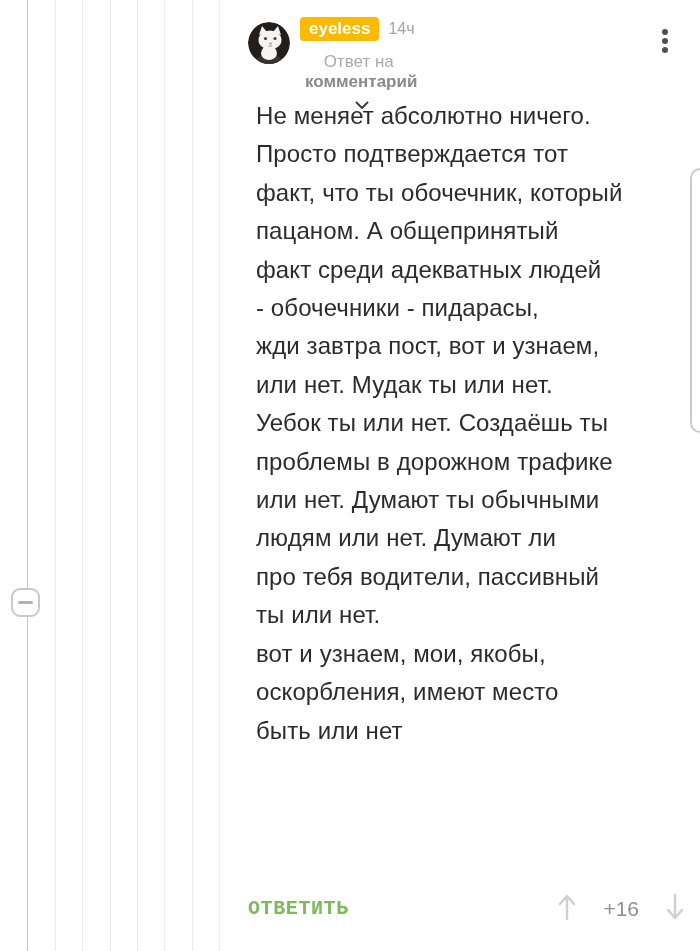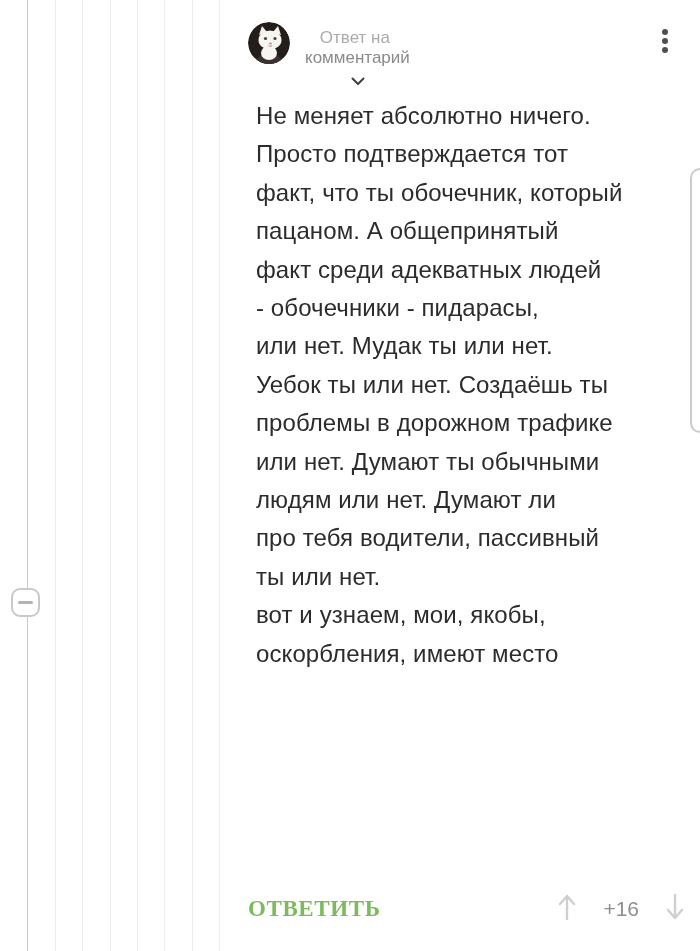--- a/index.html
+++ b/index.html
@@ -45,43 +45,43 @@
   .row1{display:flex;align-items:center;height:24px;}
   .username-badge{
     background:var(--username-badge,#f9ba00);color:#ffffff;
     font-size:17px;font-weight:bold;line-height:1;
     padding:3px 9px 4px;border-radius:4px;cursor:pointer;border:none;
     font-family:"Liberation Sans", sans-serif;
   }
   .timestamp{color:#a3a3a3;font-size:16px;margin-left:9px;}
   .row2{margin-top:11px;font-size:17px;display:flex;align-items:center;cursor:pointer;width:max-content;flex-direction:column;}
   .reply-prefix{color:#ababab;}
-  .reply-target{color:#8a8a8a;font-weight:normal;margin-left:5px;}
+  .reply-target{color:#8a8a8a;font-weight:bold;margin-left:5px;}
   .row2 .chev{margin-left:7px;margin-top:3px;}
   .kebab{
     position:absolute;right:13px;top:8px;background:transparent;border:none;cursor:pointer;
     display:flex;flex-direction:column;align-items:center;gap:3px;padding:4px;
   }
   .kebab i{display:block;width:6px;height:6px;border-radius:50%;background:#4f4f4f;}
   
   .body-text{
     position:absolute;left:0;top:80px;width:437px;
     font-size:24px;line-height:38.4px;color:var(--text,#2c2c2c);
     letter-spacing:0.1px;
   }
   .body-text .tline{white-space:nowrap;margin-left:8px;}
   
   .footer{
     position:absolute;left:0;top:876px;width:437px;
     display:flex;align-items:center;justify-content:space-between;
   }
   .reply-btn{
     background:transparent;border:none;padding:0;cursor:pointer;
-    color:var(--reply-green,#7cba5d);font-size:23px;font-weight:bold;letter-spacing:0.6px;
-    font-family:Liberation Serif, serif;
+    color:var(--reply-green,#7cba5d);font-size:20px;font-weight:bold;letter-spacing:0.6px;
+    font-family:Liberation Mono, monospace;
   }
   .rating{display:flex;align-items:center;}
   .vote-btn{background:transparent;border:none;padding:0;cursor:pointer;display:flex;}
   .rating-value{color:#8f8f8f;font-size:21px;margin:0 26px;}
 </style>
 </head>
 <body>
 
 <div class="thread-lines">
   <div class="thread-line"></div>
@@ -113,20 +113,24 @@
         <ellipse cx="21" cy="31" rx="8" ry="7" fill="#f7f5f2"></ellipse>
         <circle cx="17.5" cy="16.5" r="1.6" fill="#4a4440"></circle>
         <circle cx="27" cy="16.5" r="1.6" fill="#4a4440"></circle>
         <path d="M21.5 21 q1 1.5 2 0" stroke="#b98b83" stroke-width="1.4" fill="none"></path>
         <path d="M20.5 23.5 q1.8 1.6 3.6 0" stroke="#c9a29b" stroke-width="1.2" fill="none"></path>
       </svg>
     </span>
   </button>
 
   <div class="header-text">
+    <div class="row1">
+      <button class="username-badge">eyeless</button>
+      <span class="timestamp">14ч</span>
+    </div>
     <div class="row2">
       <span class="reply-prefix">Ответ на</span>
       <span class="reply-target">комментарий</span>
       <span class="chev">
         <svg width="14" height="9" viewBox="0 0 14 9">
             <path d="M1.5 1.5 L7 7 L12.5 1.5" stroke="#3f3f3f" stroke-width="2" fill="none" stroke-linecap="round" stroke-linejoin="round"></path>
           </svg>
       </span>
     </div>
   </div>
@@ -137,29 +141,31 @@
     <i></i>
   </button>
 
   <div class="body-text">
       <div class="tline">Не меняет абсолютно ничего.</div>
       <div class="tline">Просто подтверждается тот</div>
       <div class="tline">факт, что ты обочечник, который</div>
       <div class="tline">пацаном. А общепринятый</div>
       <div class="tline">факт среди адекватных людей</div>
       <div class="tline">- обочечники - пидарасы,</div>
+      <div class="tline">жди завтра пост, вот и узнаем,</div>
       <div class="tline">или нет. Мудак ты или нет.</div>
       <div class="tline">Уебок ты или нет. Создаёшь ты</div>
       <div class="tline">проблемы в дорожном трафике</div>
       <div class="tline">или нет. Думают ты обычными</div>
       <div class="tline">людям или нет. Думают ли</div>
       <div class="tline">про тебя водители, пассивный</div>
       <div class="tline">ты или нет.</div>
       <div class="tline">вот и узнаем, мои, якобы,</div>
       <div class="tline">оскорбления, имеют место</div>
+      <div class="tline">быть или нет</div>
     </div>
 
   <div class="footer">
     <button class="reply-btn">ОТВЕТИТЬ</button>
     <div class="rating">
       <button class="vote-btn">
         <span>
           <svg width="20" height="28" viewBox="0 0 20 28">
               <path d="M10 26 V4 M3 11 L10 3 L17 11" stroke="#cfcfcf" stroke-width="2.4" fill="none" stroke-linecap="round" stroke-linejoin="round"></path>
             </svg>

